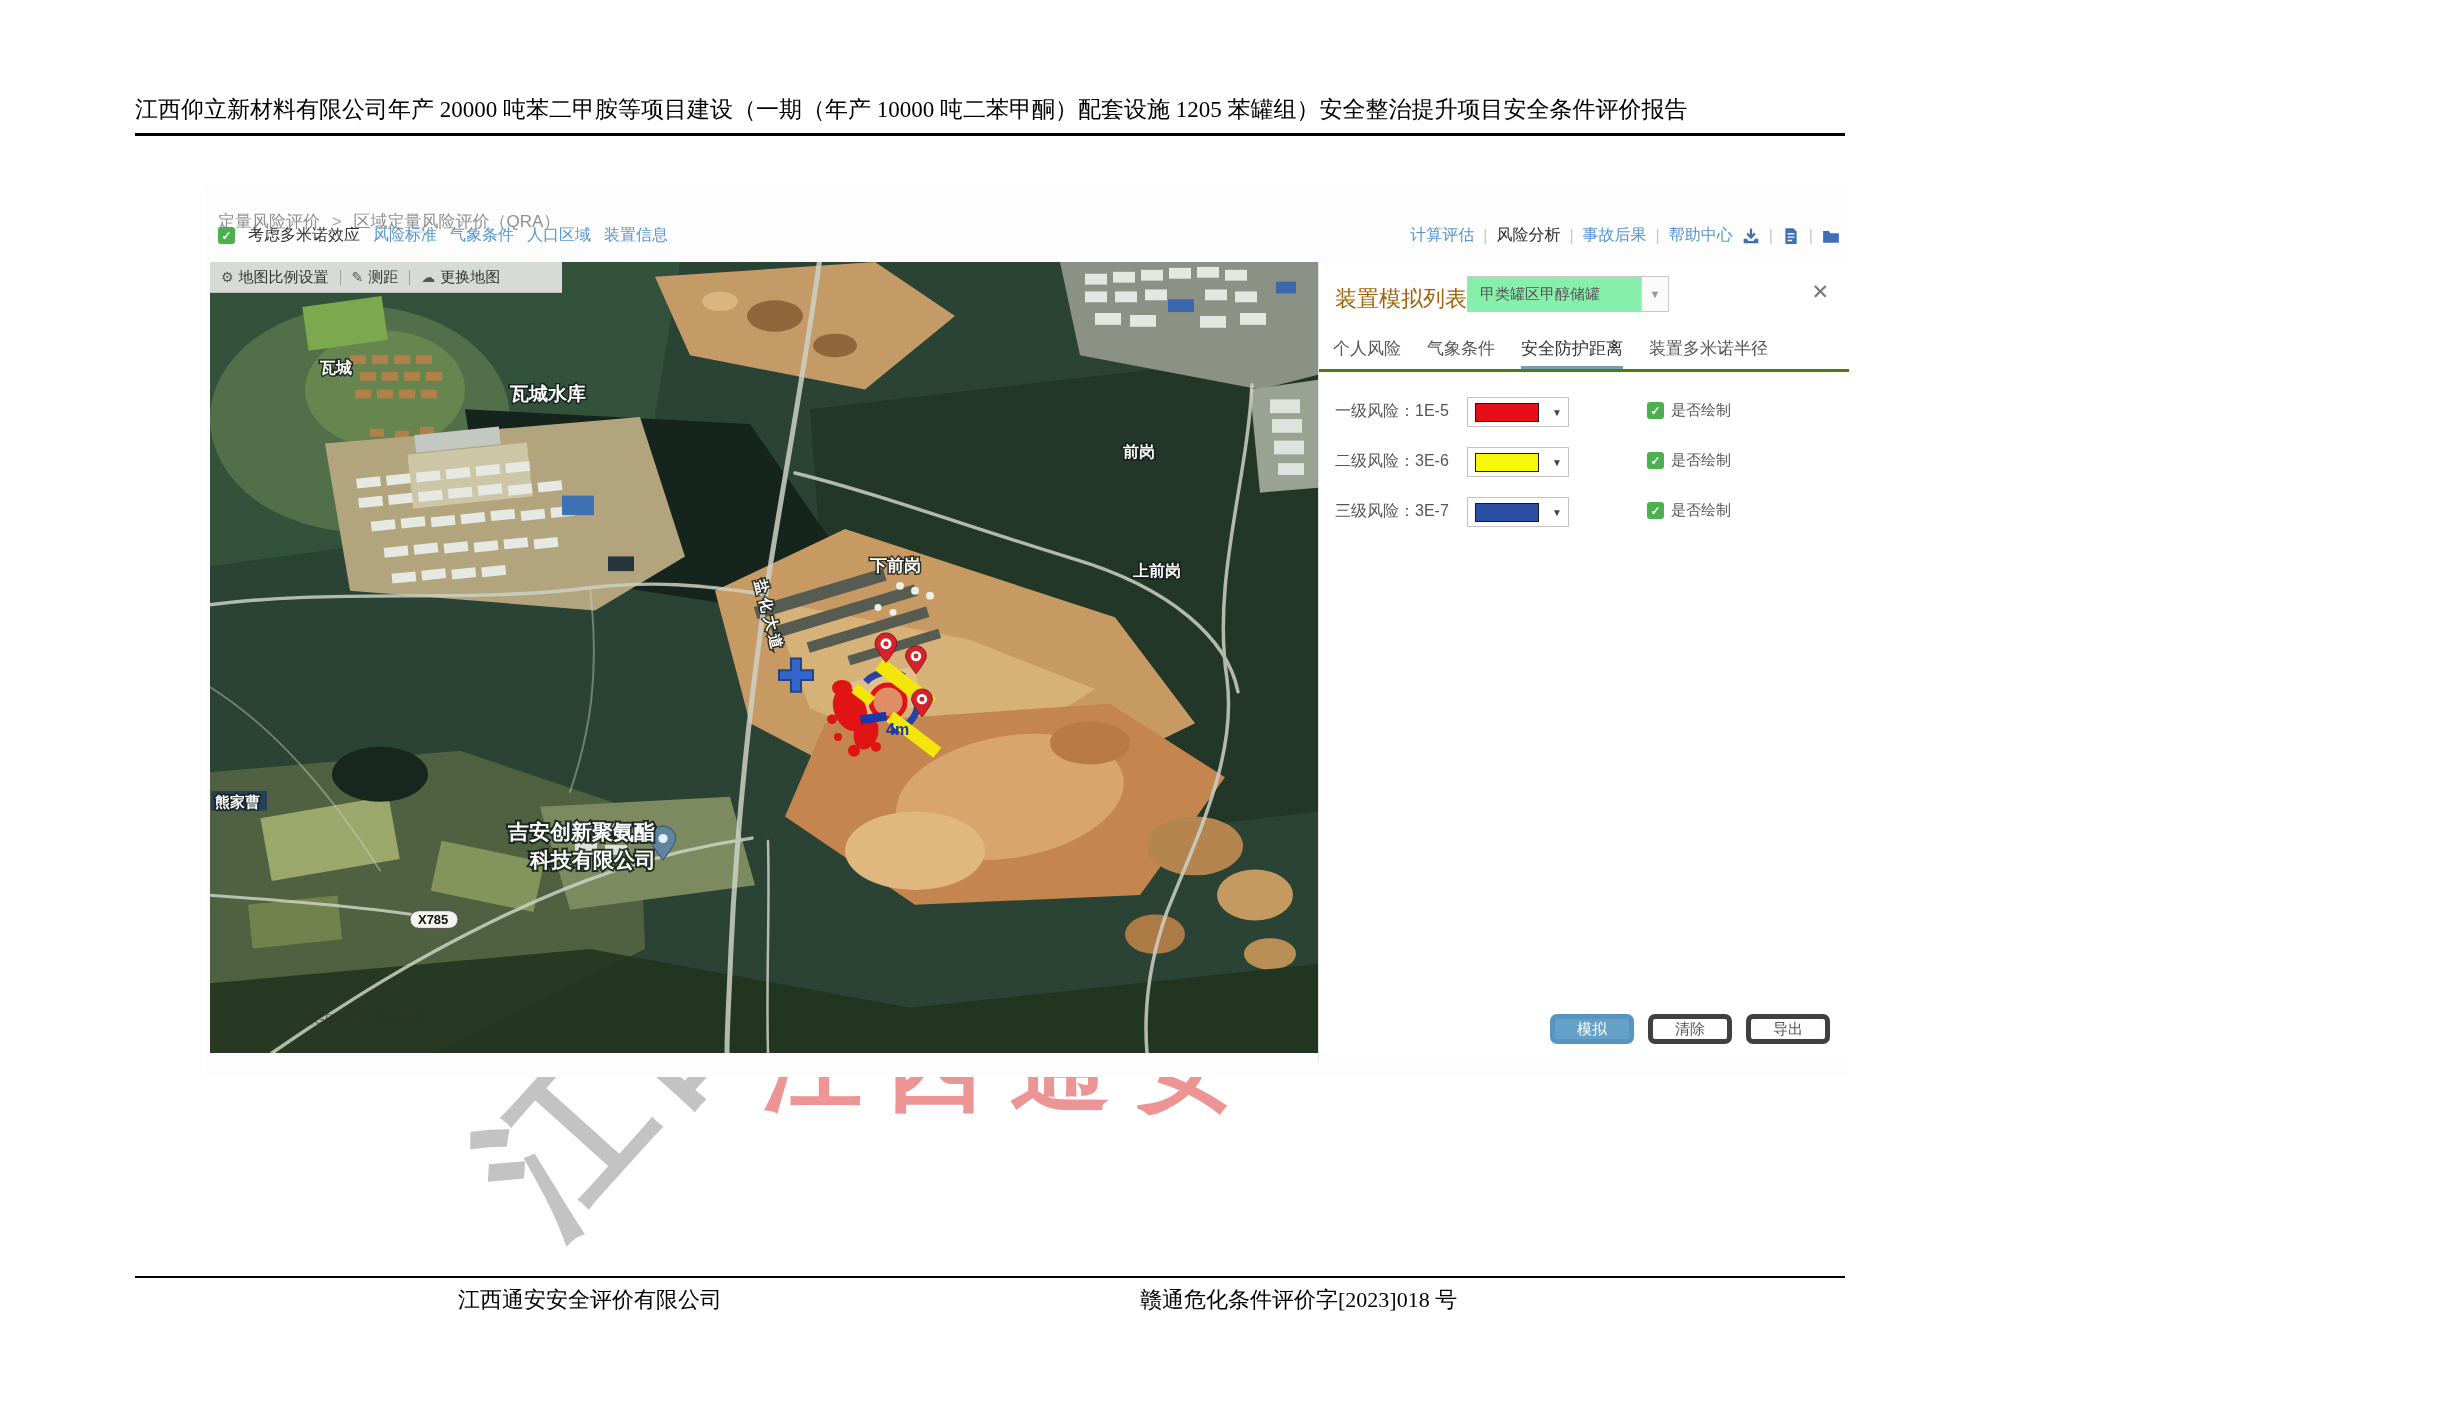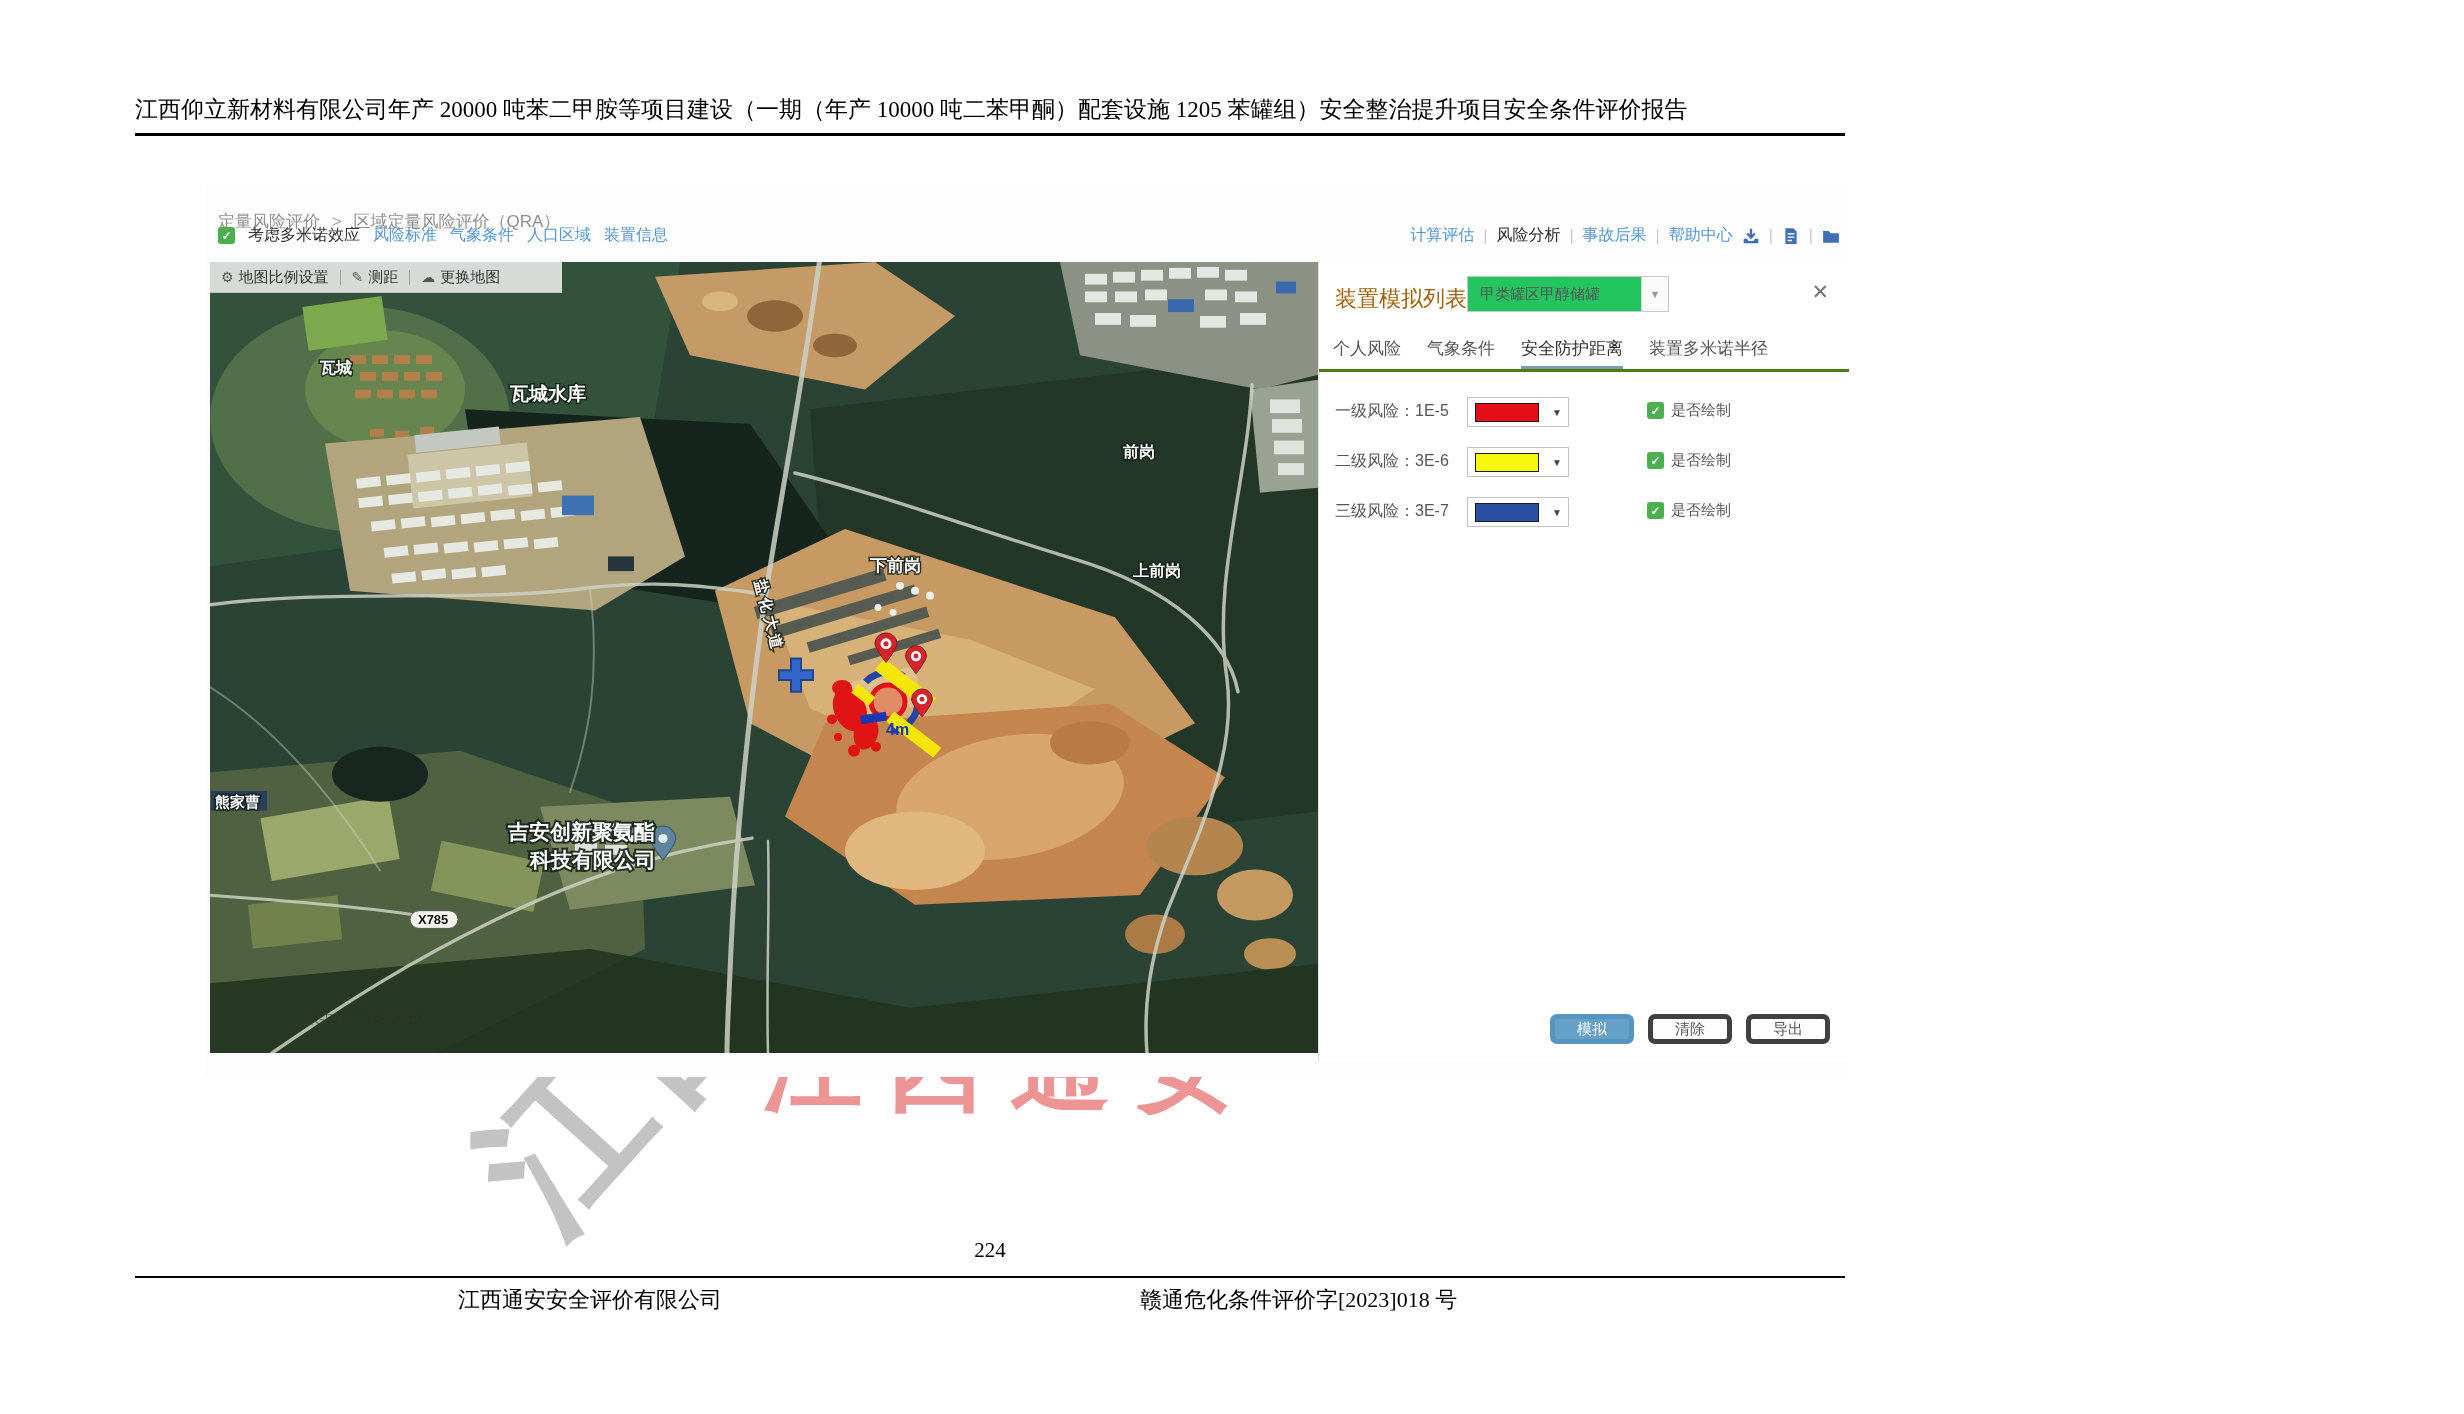--- a/index.html
+++ b/index.html
@@ -43,21 +43,21 @@
                font-size:15px;color:#333;border-bottom:1px solid rgba(170,170,170,.5);}
   .mt-btn{display:flex;align-items:center;gap:5px;padding:0 11px;cursor:pointer;white-space:nowrap;}
   .mt-ico{color:#555;font-size:14px;}
   .mt-sep{width:1px;height:15px;background:#9f9f9f;}
   
   .panel{position:absolute;left:1113px;top:77px;width:530px;height:800px;background:#ffffff;
          border-left:1px solid #e2e2e2;}
   .panel-head{position:absolute;left:0;top:8px;width:100%;height:44px;}
   .panel-label{position:absolute;left:16px;top:14px;font-size:22px;color:#a16207;}
   .select{position:absolute;left:148px;top:6px;width:200px;height:34px;border:1px solid #c8c8c8;
-          background:#22c55e;display:flex;align-items:center;cursor:pointer;}
+          background:#86efac;display:flex;align-items:center;cursor:pointer;}
   .select-val{flex:1;padding-left:12px;font-size:15px;color:#555;white-space:nowrap;overflow:hidden;}
   .select-caret{width:26px;height:100%;border-left:1px solid #d5d5d5;background:#fbfbfb;color:#999;
                 display:flex;align-items:center;justify-content:center;font-size:11px;}
   .panel-close{position:absolute;right:20px;top:10px;font-size:21px;color:#777;cursor:pointer;}
   .tabs{position:absolute;left:0;top:66px;width:100%;height:44px;border-bottom:3px solid #4d7c0f;
         display:flex;gap:26px;padding-left:14px;box-sizing:border-box;}
   .tab{font-size:17px;color:#555;line-height:41px;cursor:pointer;border-bottom:3px solid transparent;}
   .tab.active{color:#2f2f2f;border-bottom-color:#7a9cb8;}
   .risk-row{position:absolute;left:0;width:100%;height:30px;}
   .risk-row .risk-label{position:absolute;left:16px;top:4px;font-size:16px;color:#555;white-space:nowrap;}
@@ -77,21 +77,20 @@
 </head>
 <body>
 
 <div class="page">
 
   <div class="wm-gray">江西</div>
   <div class="wm-red">江西通安</div>
 
   <div class="doc-title">江西仰立新材料有限公司年产 20000 吨苯二甲胺等项目建设（一期（年产 10000 吨二苯甲酮）配套设施 1205 苯罐组）安全整治提升项目安全条件评价报告</div>
   <div class="doc-title-rule"></div>
-  <div class="page-number">224</div>
   <div class="footer-rule"></div>
   <div class="footer-left">江西通安安全评价有限公司</div>
   <div class="footer-right">赣通危化条件评价字[2023]018 号</div>
 
   <div class="app">
 
     <div class="breadcrumb">
       <span>定量风险评价</span>
       <span class="bc-sep">&gt;</span>
       <span>区域定量风险评价（QRA）</span>

